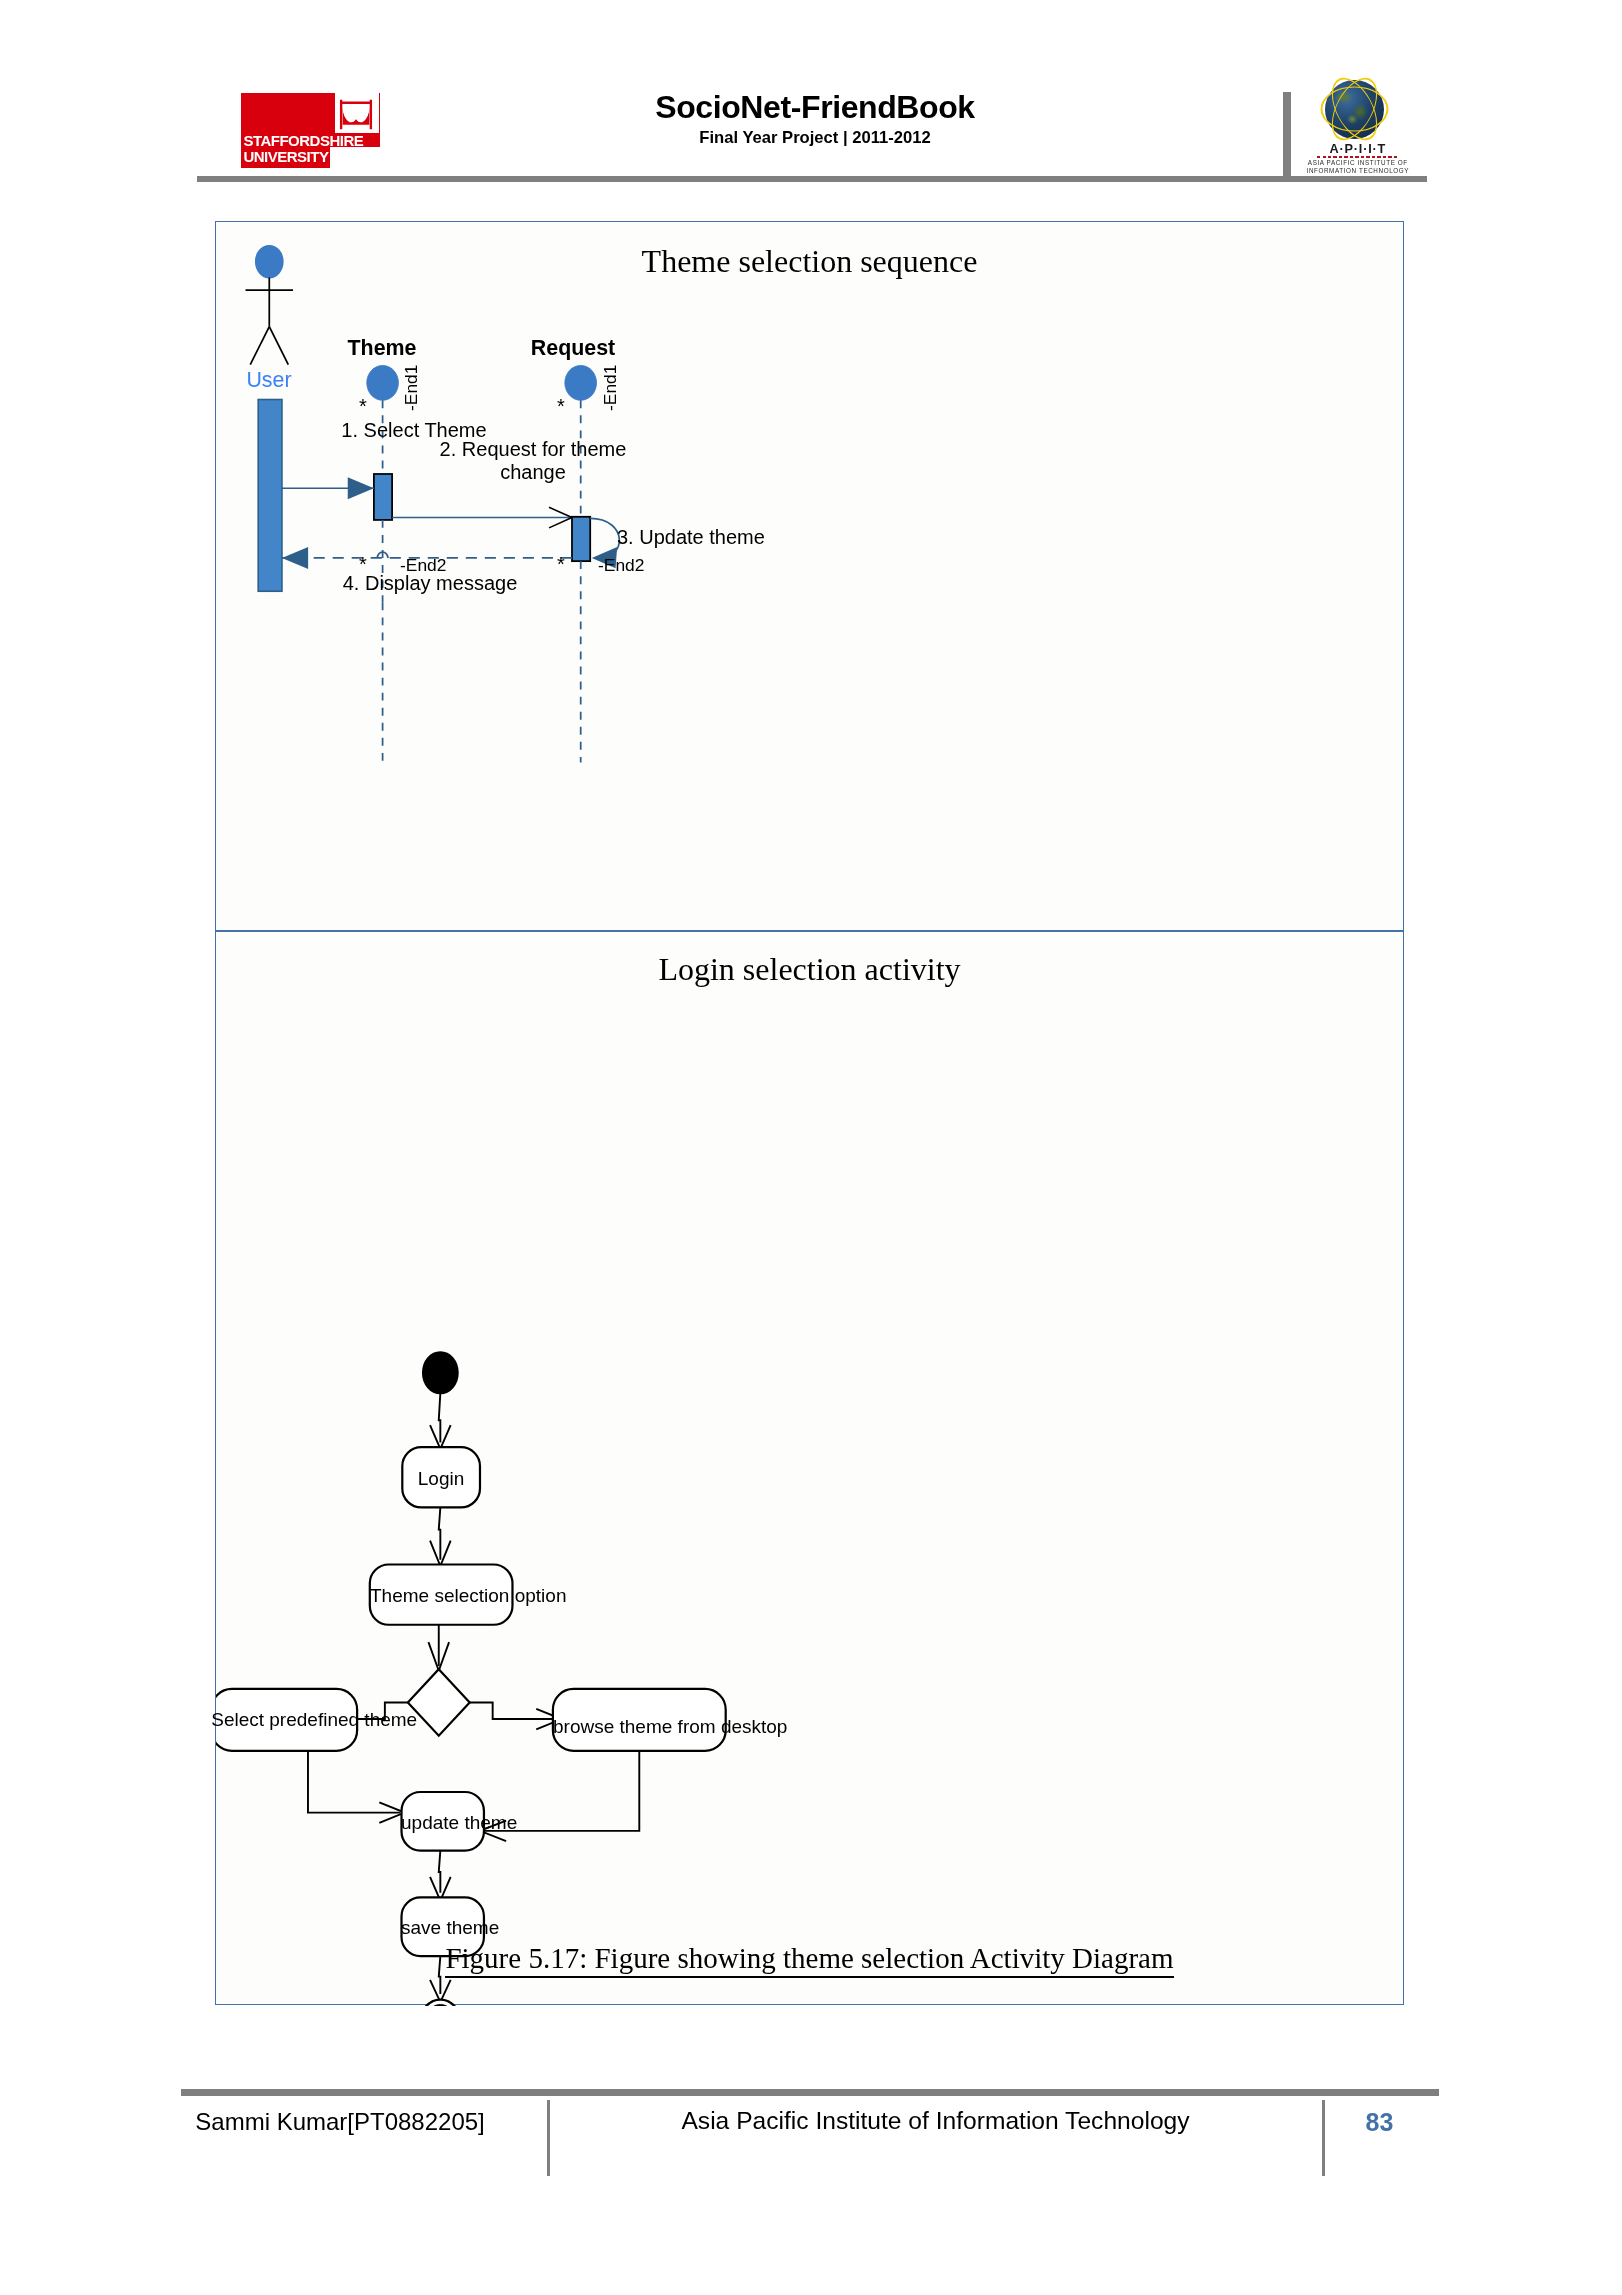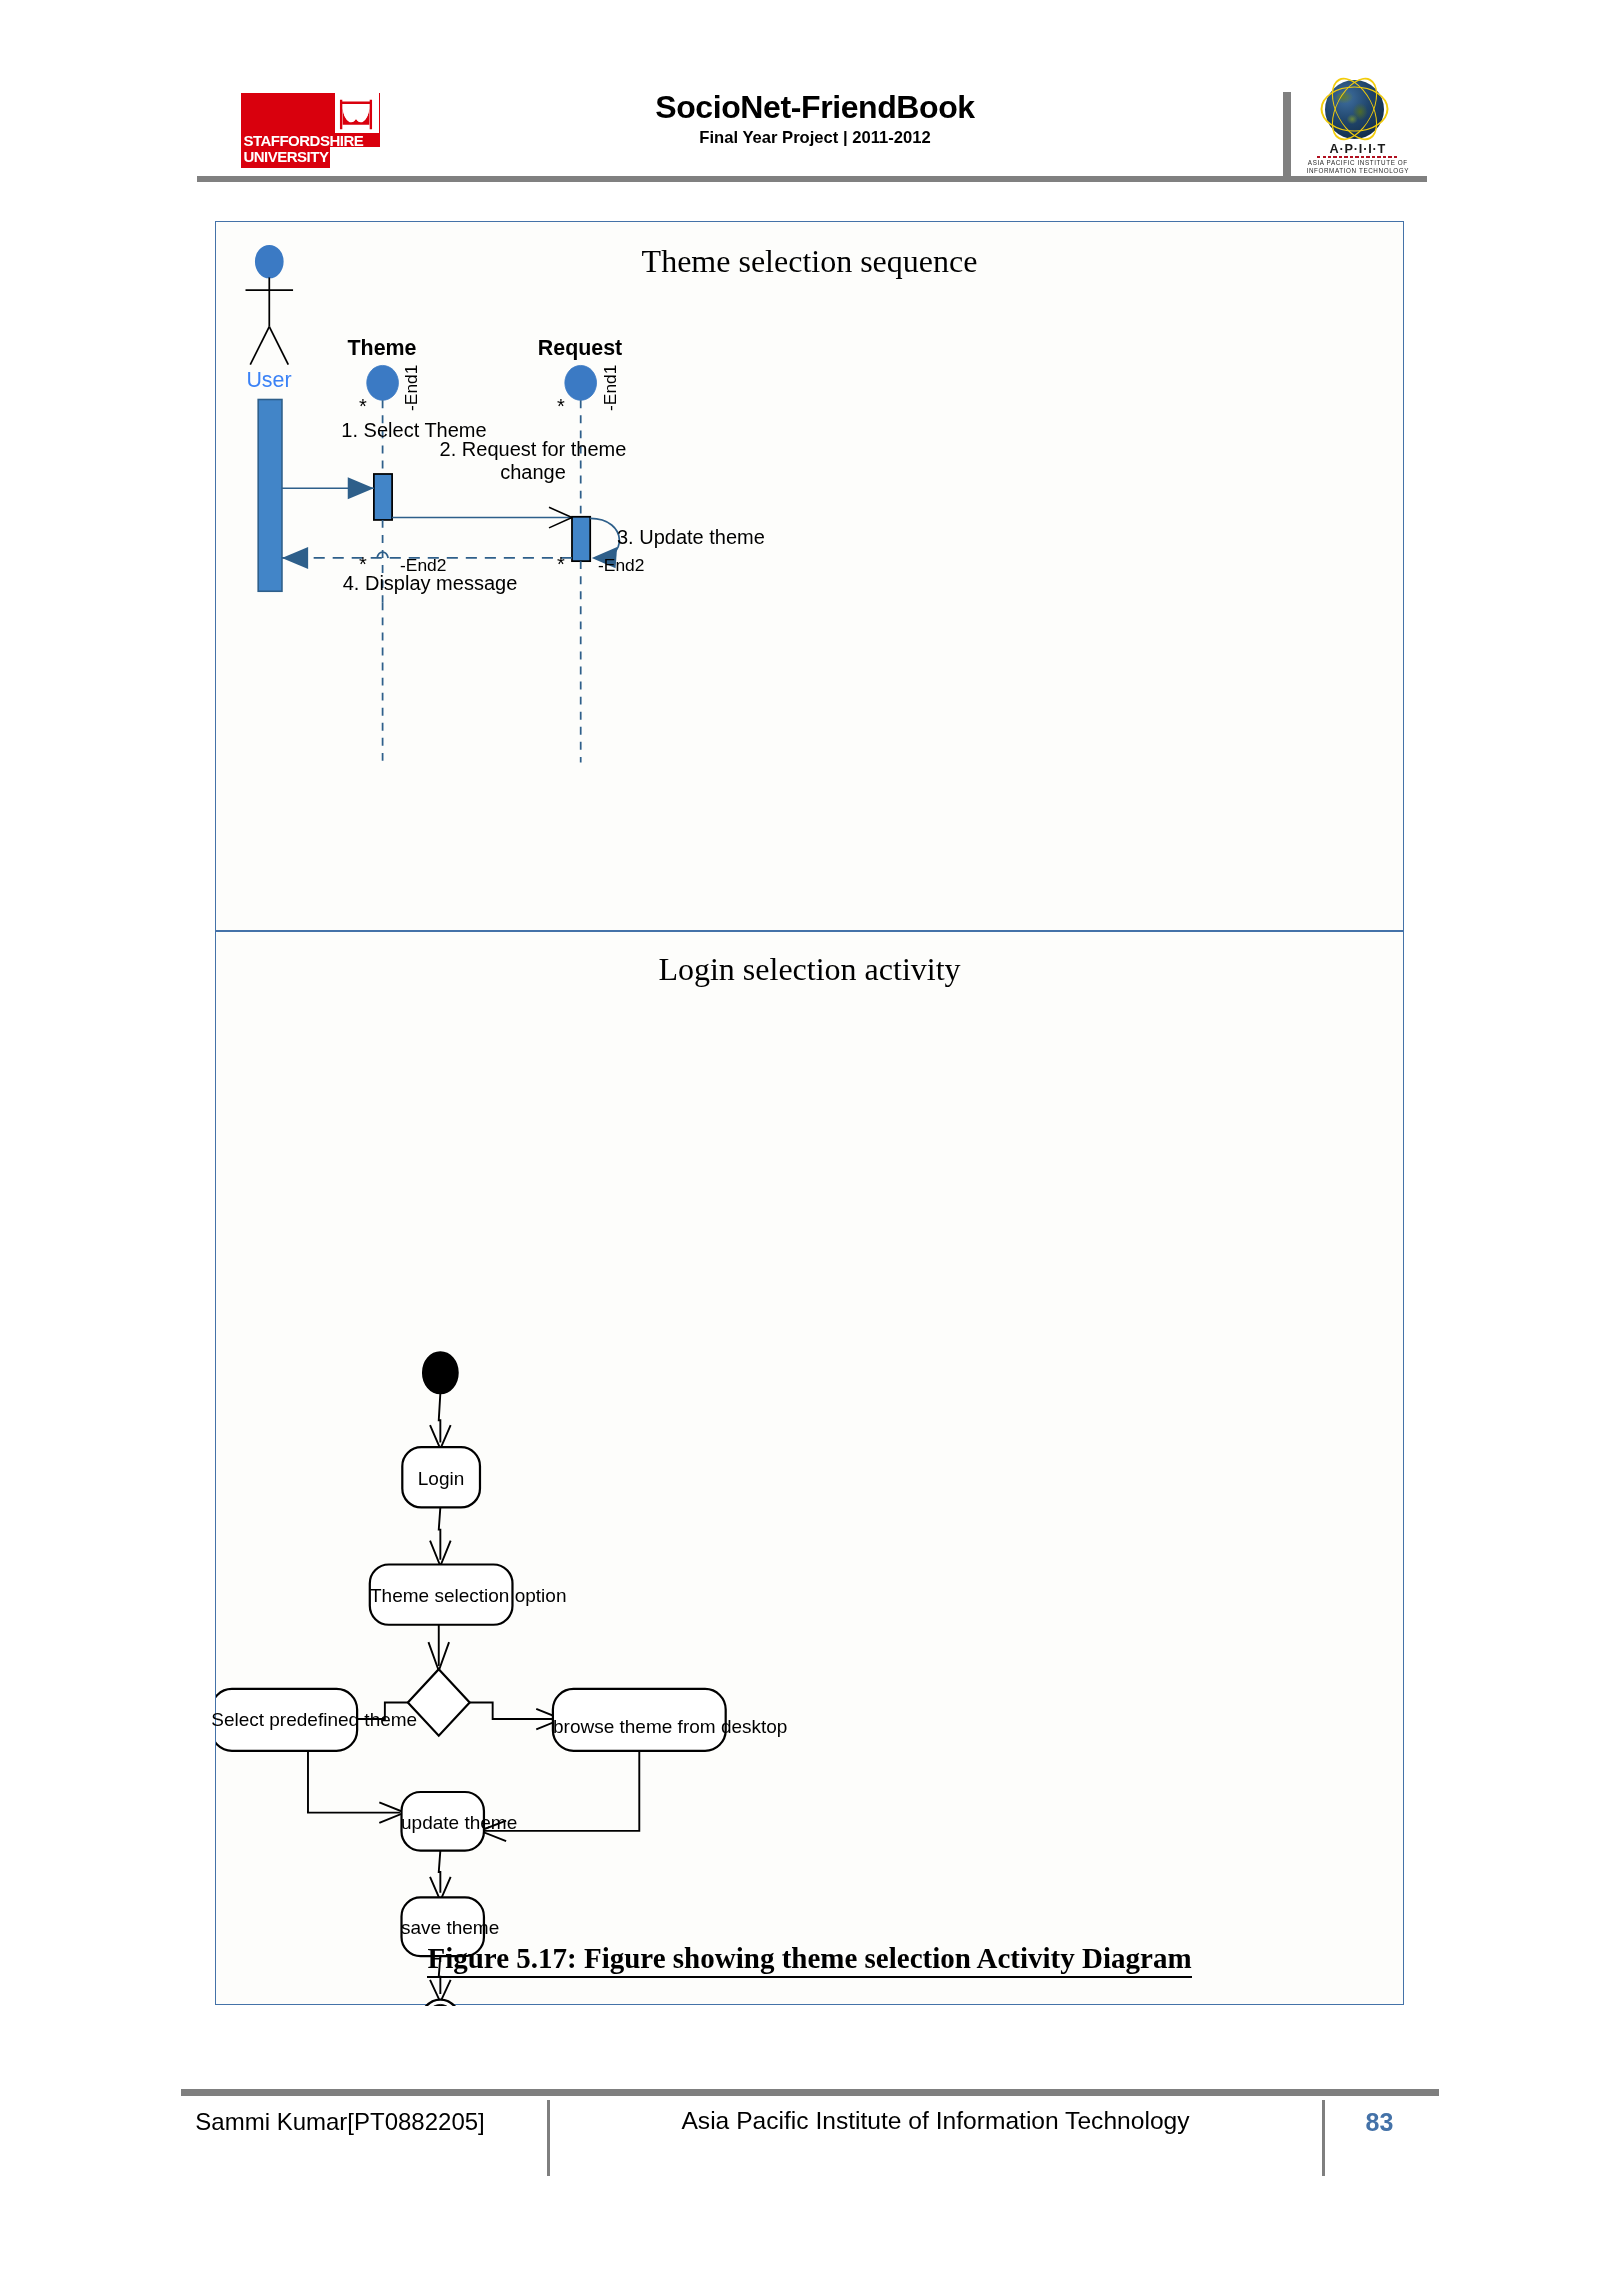--- a/index.html
+++ b/index.html
@@ -432,21 +432,21 @@
 
     <line x1="449" y1="424" x2="83" y2="424" stroke="#2e5f8a" stroke-width="2.2" stroke-dasharray="14,10"></line>
     <path d="M83,424 L116,410 L116,438 Z" fill="#2e5f8a"></path>
 
     <path d="M203,424 C205,414 215,414 217,424" stroke="#2e5f8a" stroke-width="2.2" fill="none"></path>
   </svg>
 
   <div class="actor-label" style="left:0px; top:146px; width:106px;">User</div>
 
   <div class="lifeline-name" style="left:87px; top:114px; width:158px;">Theme</div>
-  <div class="lifeline-name" style="left:285px; top:114px; width:158px;">Request</div>
+  <div class="lifeline-name" style="left:278px; top:114px; width:158px;">Request</div>
 
   <div class="end-label rot" style="left:185px; top:189px;">-End1</div>
   <div class="end-label rot" style="left:384px; top:189px;">-End1</div>
 
   <div class="star" style="left:143px; top:173px;">*</div>
   <div class="star" style="left:341px; top:173px;">*</div>
 
   <div class="star" style="left:143px; top:331px;">*</div>
   <div class="end-label" style="left:184px; top:333px;">-End2</div>
   <div class="star" style="left:341px; top:331px;">*</div>
@@ -522,21 +522,21 @@
     </g>
   </svg>
 
   <div class="node-text" style="left:186px; top:536px; width:78px;">Login</div>
   <div class="node-text" style="left:154px; top:653px; width:143px;">Theme selection option</div>
   <div class="node-text" style="left:-4.8px; top:777px; width:146px;">Select predefined theme</div>
   <div class="node-text" style="left:337px; top:777px; width:173px;margin-top:7px;">browse theme from desktop</div>
   <div class="node-text" style="left:185px; top:880px; width:82px;">update theme</div>
   <div class="node-text" style="left:185px; top:985px; width:82px;">save theme</div>
 
-  <div class="caption-serif" style="left:0; top:1010px;font-weight:bold;">
+  <div class="caption-serif" style="left:0; top:1010px;">
     <span>Figure 5.17: Figure showing theme selection Activity Diagram</span>
   </div>
 </div>
 
 <div class="footer-rule"></div>
 <div class="footer">
   <div class="footer-left">Sammi Kumar[PT0882205]</div>
   <div class="footer-div1"></div>
   <div class="footer-center-1">Asia Pacific Institute of Information Technology</div>
   <div class="footer-div2"></div>

